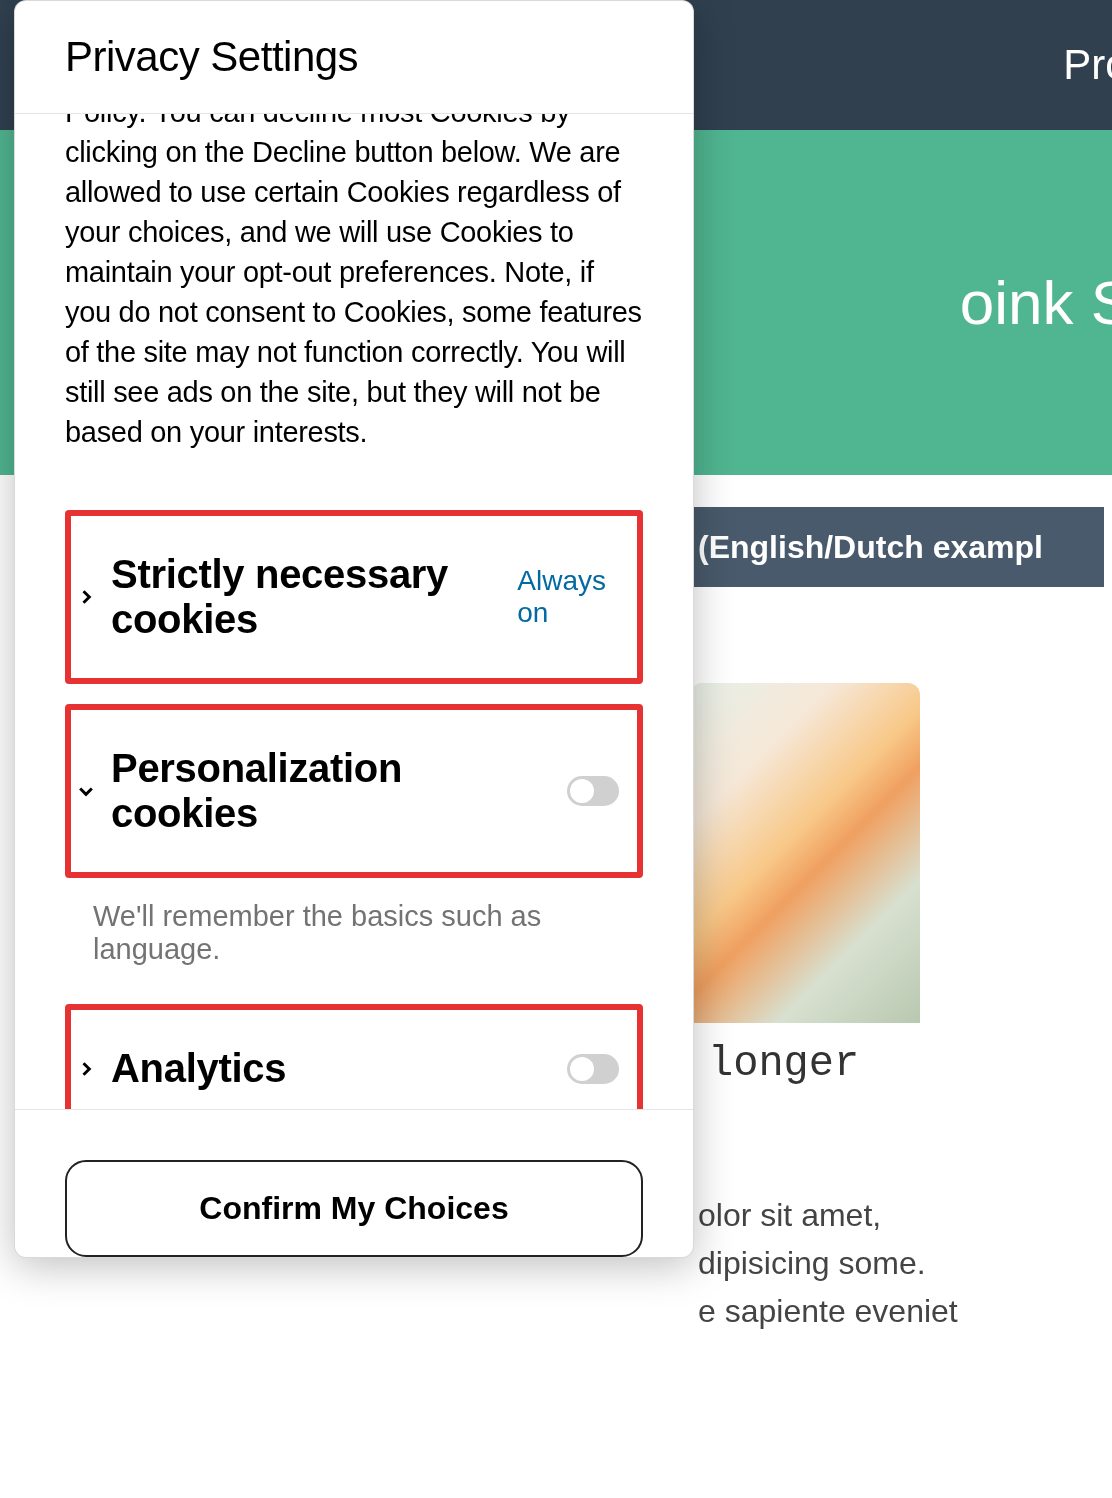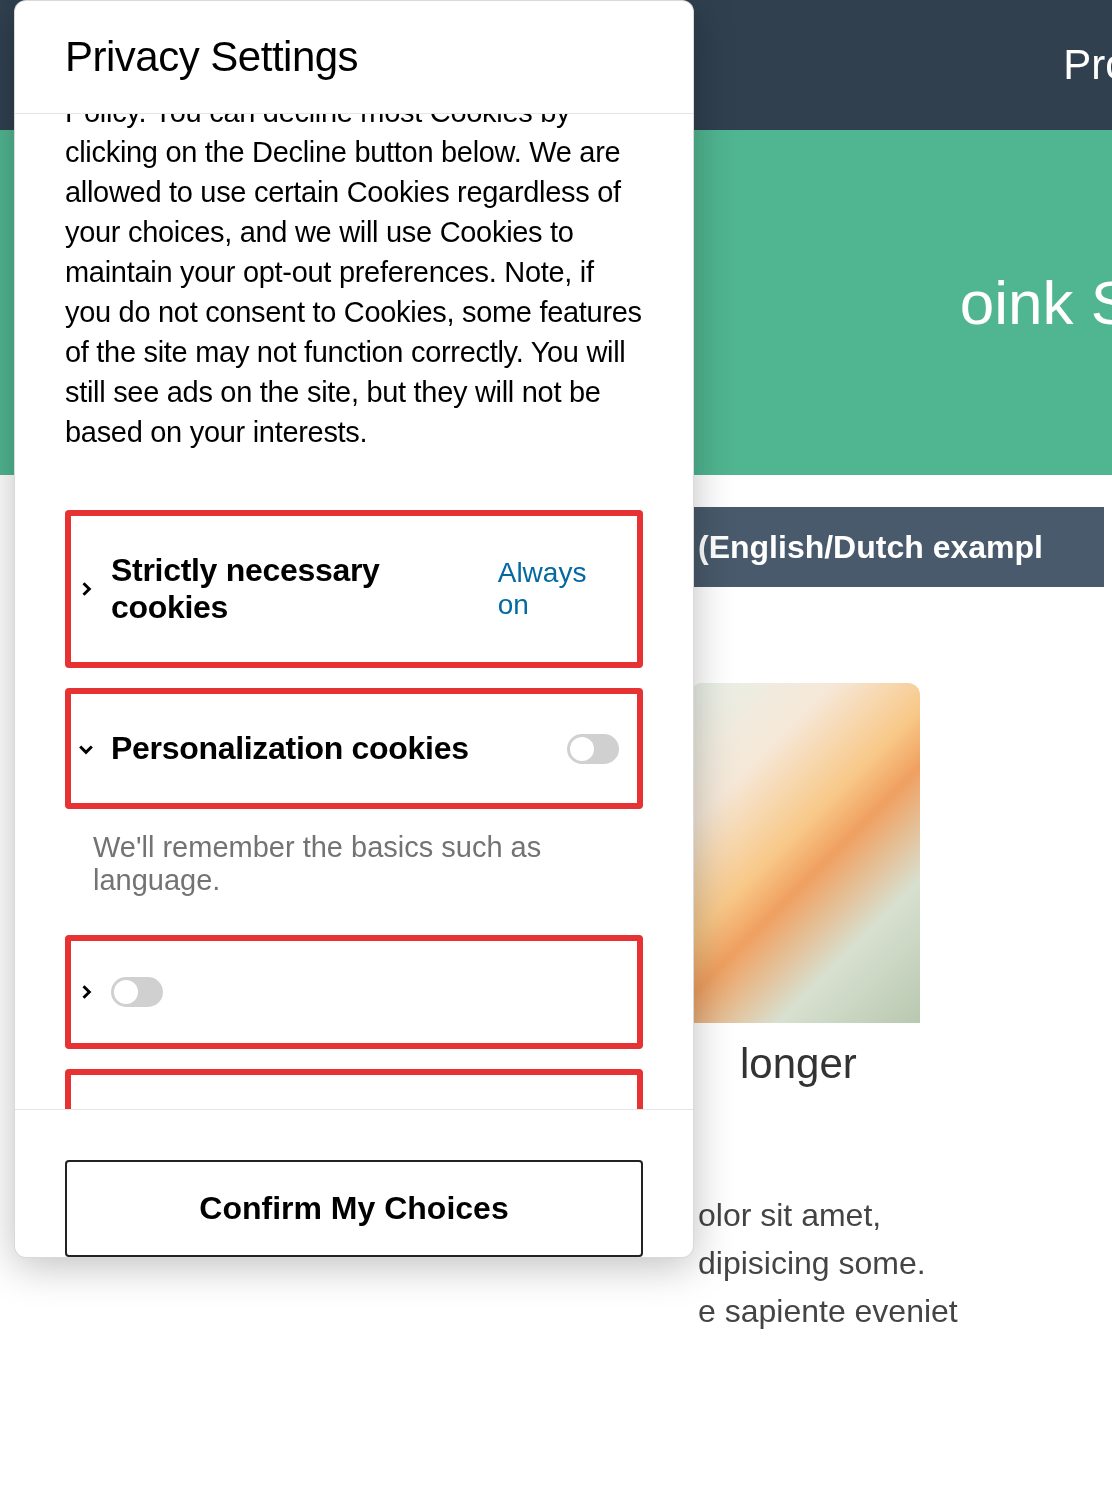--- a/index.html
+++ b/index.html
@@ -71,24 +71,25 @@
       top: 683px;
       left: 690px;
       width: 230px;
       height: 340px;
       background: linear-gradient(135deg, #e8f0e8 0%, #f5e8d8 25%, #f8c888 45%, #f0a060 55%, #d8e0d0 75%, #b8c8b0 100%);
       border-radius: 12px 12px 0 0;
     }
     .bg-card-title {
       position: absolute;
       top: 1040px;
-      left: 740px;
+      left: 708px;
       font-size: 42px;
       color: #333;
       font-weight: 400;
+      font-family: Liberation Mono, monospace;
     }
     .bg-card-body {
       position: absolute;
       top: 1175px;
       left: 698px;
       right: 0;
       font-size: 32px;
       color: #444;
       line-height: 1.5;
       margin-top: 16px;
@@ -156,21 +157,21 @@
       flex: 0 0 auto;
       width: 26px;
       height: 26px;
       display: flex;
       align-items: center;
       justify-content: center;
     }
     .chevron svg { width: 20px; height: 20px; }
     .category-label {
       flex: 1 1 auto;
-      font-size: 32px;
+      font-size: 40px;
       font-weight: 700;
       color: #000;
       letter-spacing: -0.3px;
     }
     .always-on {
       font-size: 28px;
       color: #0369a1;
       font-weight: 400;
     }
     .toggle {
@@ -200,21 +201,21 @@
     .modal-footer {
       flex: 0 0 auto;
       border-top: 1px solid #e5e5e5;
       padding: 50px 50px 0 50px;
     }
     .confirm-btn {
       width: 100%;
       padding: 28px 0;
       background: #fff;
       border: 2px solid #222;
-      border-radius: 4px;
+      border-radius: 21px;
       font-size: 32px;
       font-weight: 700;
       color: #000;
       cursor: pointer;
     }
   </style>
 </head>
 <body>
 
 <div class="bg-navbar">
@@ -263,20 +264,21 @@
         <span class="toggle"></span>
       </div>
       <div class="category-sub">We'll remember the basics such as language.</div>
 
       <div class="category" style="margin-top:30px;">
         <span class="chevron">
           <svg viewBox="0 0 24 24" fill="none" stroke="#000" stroke-width="3.5">
               <polyline points="9 5 16 12 9 19"></polyline>
             </svg>
         </span>
+        <span class="category-label">Analytics</span>
         <span class="toggle"></span>
       </div>
 
       <div class="category category-no-border">
         <span class="chevron">
           <svg viewBox="0 0 24 24" fill="none" stroke="#000" stroke-width="3.5">
               <polyline points="9 5 16 12 9 19"></polyline>
             </svg>
         </span>
         <span class="toggle"></span>

